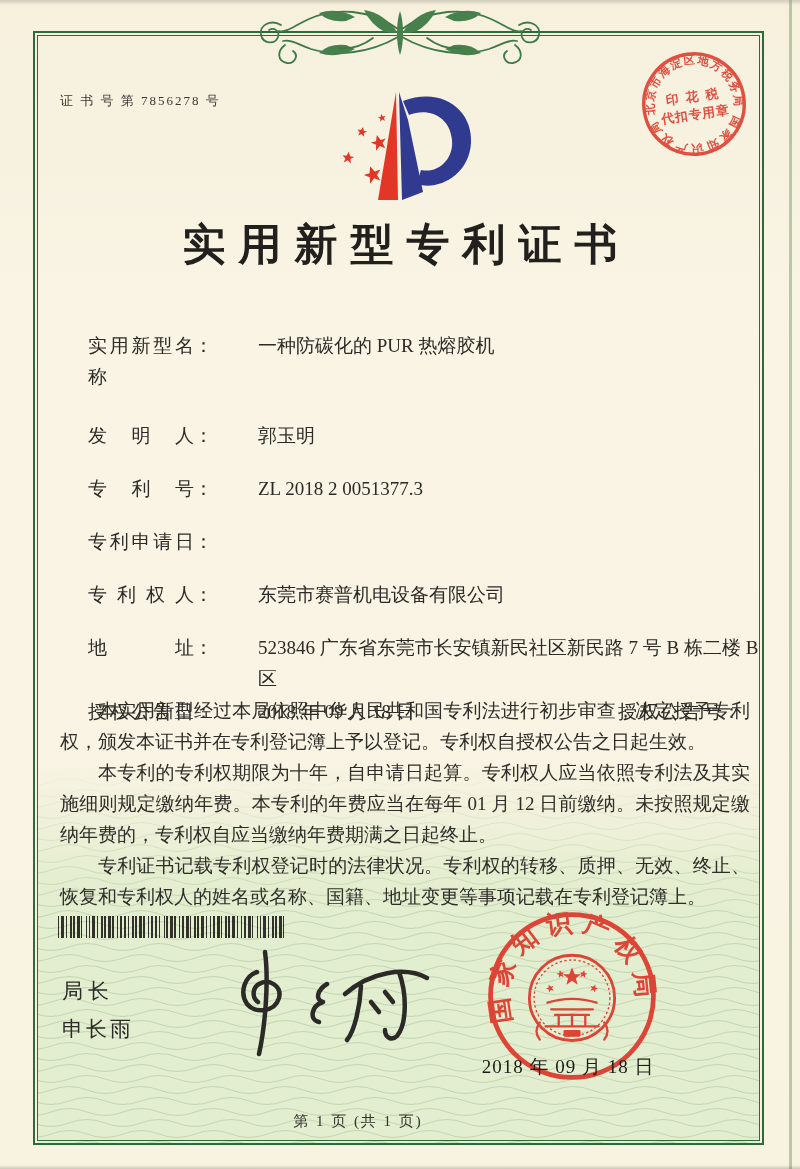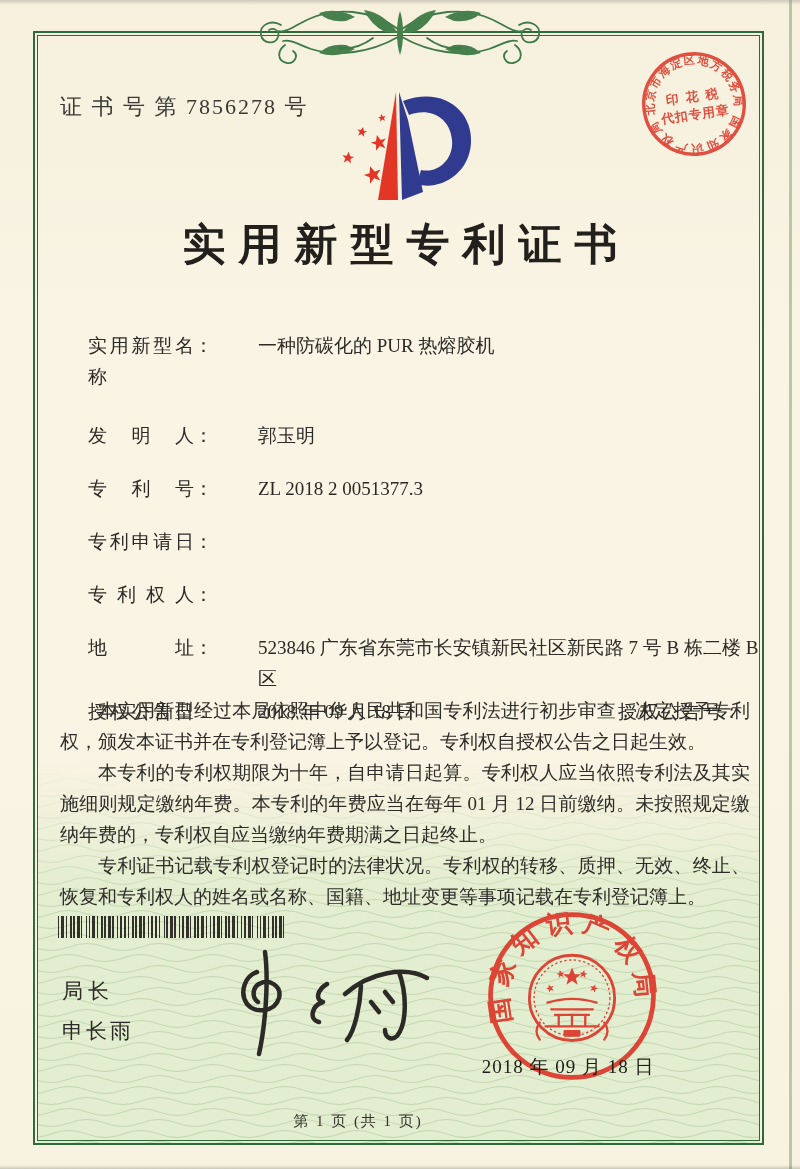--- a/index.html
+++ b/index.html
@@ -16,21 +16,21 @@
   .frame{position:absolute;left:33px;top:31px;width:731px;height:1114px;
          border:2.5px solid #2e6b3a;box-sizing:border-box;}
   .frame-inner{position:absolute;left:2px;top:2px;right:2px;bottom:2px;border:1px solid #2e6b3a;}
   
   .green-zone{position:absolute;left:37px;top:765px;width:723px;height:378px;
       background:linear-gradient(180deg,rgba(227,237,206,0) 0%,rgba(227,237,206,.45) 16%,rgba(227,237,206,.9) 30%,#e3edcf 42%);}
   .green-zone svg{position:absolute;left:0;top:0;
       -webkit-mask-image:linear-gradient(180deg,transparent 0%,rgba(0,0,0,.5) 18%,#000 40%);
       mask-image:linear-gradient(180deg,transparent 0%,rgba(0,0,0,.5) 18%,#000 40%);}
   .top-ornament{position:absolute;left:255px;top:2px;}
-  .cert-no{position:absolute;left:60px;top:92px;font-size:22px;letter-spacing:2px;color:#3a3935;}
+  .cert-no{position:absolute;left:60px;top:92px;font-size:13px;letter-spacing:2px;color:#3a3935;}
   .cnipa-logo{position:absolute;left:330px;top:86px;}
   .tax-seal{position:absolute;left:630px;top:40px;transform:rotate(-8deg);opacity:.88;}
   .title{position:absolute;left:0;top:216px;width:100%;margin:0;text-align:center;
          font-size:43px;font-weight:700;letter-spacing:13px;padding-left:13px;box-sizing:border-box;color:#21201c;}
   .fields{position:absolute;left:60px;top:330px;width:690px;font-size:19px;}
   .frow{display:flex;line-height:31px;margin-bottom:22px;}
   .frow.first{margin-bottom:28px;}
   .frow.addr{margin-bottom:2px;}
   .flabel{display:inline-block;width:106px;text-align:justify;text-align-last:justify;flex:none;margin-left:28px;}
   .fcolon{flex:none;width:20px;}
@@ -40,21 +40,21 @@
   .paras{position:absolute;left:60px;top:695px;width:690px;}
   .paras p{margin:0;font-size:19px;line-height:31px;text-indent:2em;text-align:justify;color:#2e2d29;}
   .barcode{position:absolute;left:58px;top:916px;width:228px;height:22px;opacity:.88;
      background:repeating-linear-gradient(90deg,
        #191813 0 1.5px,transparent 1.5px 3.5px,
        #191813 3.5px 6.5px,transparent 6.5px 8px,
        #191813 8px 9px,transparent 9px 12.5px,
        #191813 12.5px 14px,transparent 14px 15.5px);}
   .signer{position:absolute;left:62px;top:978px;font-size:21px;color:#2b2a26;}
   .signer .line{letter-spacing:5px;line-height:26px;}
-  .signer .line2{margin-top:14px;letter-spacing:3px;line-height:26px;}
+  .signer .line2{margin-top:14px;letter-spacing:3px;line-height:26px;font-family:Liberation Mono, monospace;}
   .signature{position:absolute;left:195px;top:942px;}
   .main-seal{position:absolute;left:482px;top:906px;opacity:.93;}
   .seal-date{position:absolute;left:468px;top:1054px;width:200px;text-align:center;
              font-size:19px;letter-spacing:1px;color:#1e1d19;}
   .footer{position:absolute;left:258px;top:1112px;width:200px;text-align:center;
           font-size:15px;letter-spacing:2px;color:#33322e;}
   .seal-text{font-weight:700;}
 </style>
 </head>
 <body>
@@ -184,20 +184,21 @@
         <span class="fcolon">：</span>
       <span class="fvalue">ZL 2018 2 0051377.3</span>
     </div>
     <div class="frow">
       <span class="flabel">专利申请日</span>
         <span class="fcolon">：</span>
     </div>
     <div class="frow">
       <span class="flabel">专利权人</span>
         <span class="fcolon">：</span>
+      <span class="fvalue">东莞市赛普机电设备有限公司</span>
     </div>
     <div class="frow addr">
       <span class="flabel">地址</span>
         <span class="fcolon">：</span>
       <span class="fvalue">
         <div>523846 广东省东莞市长安镇新民社区新民路 7 号 B 栋二楼 B</div>
         <div>区</div>
       </span>
     </div>
     <div class="frow">

